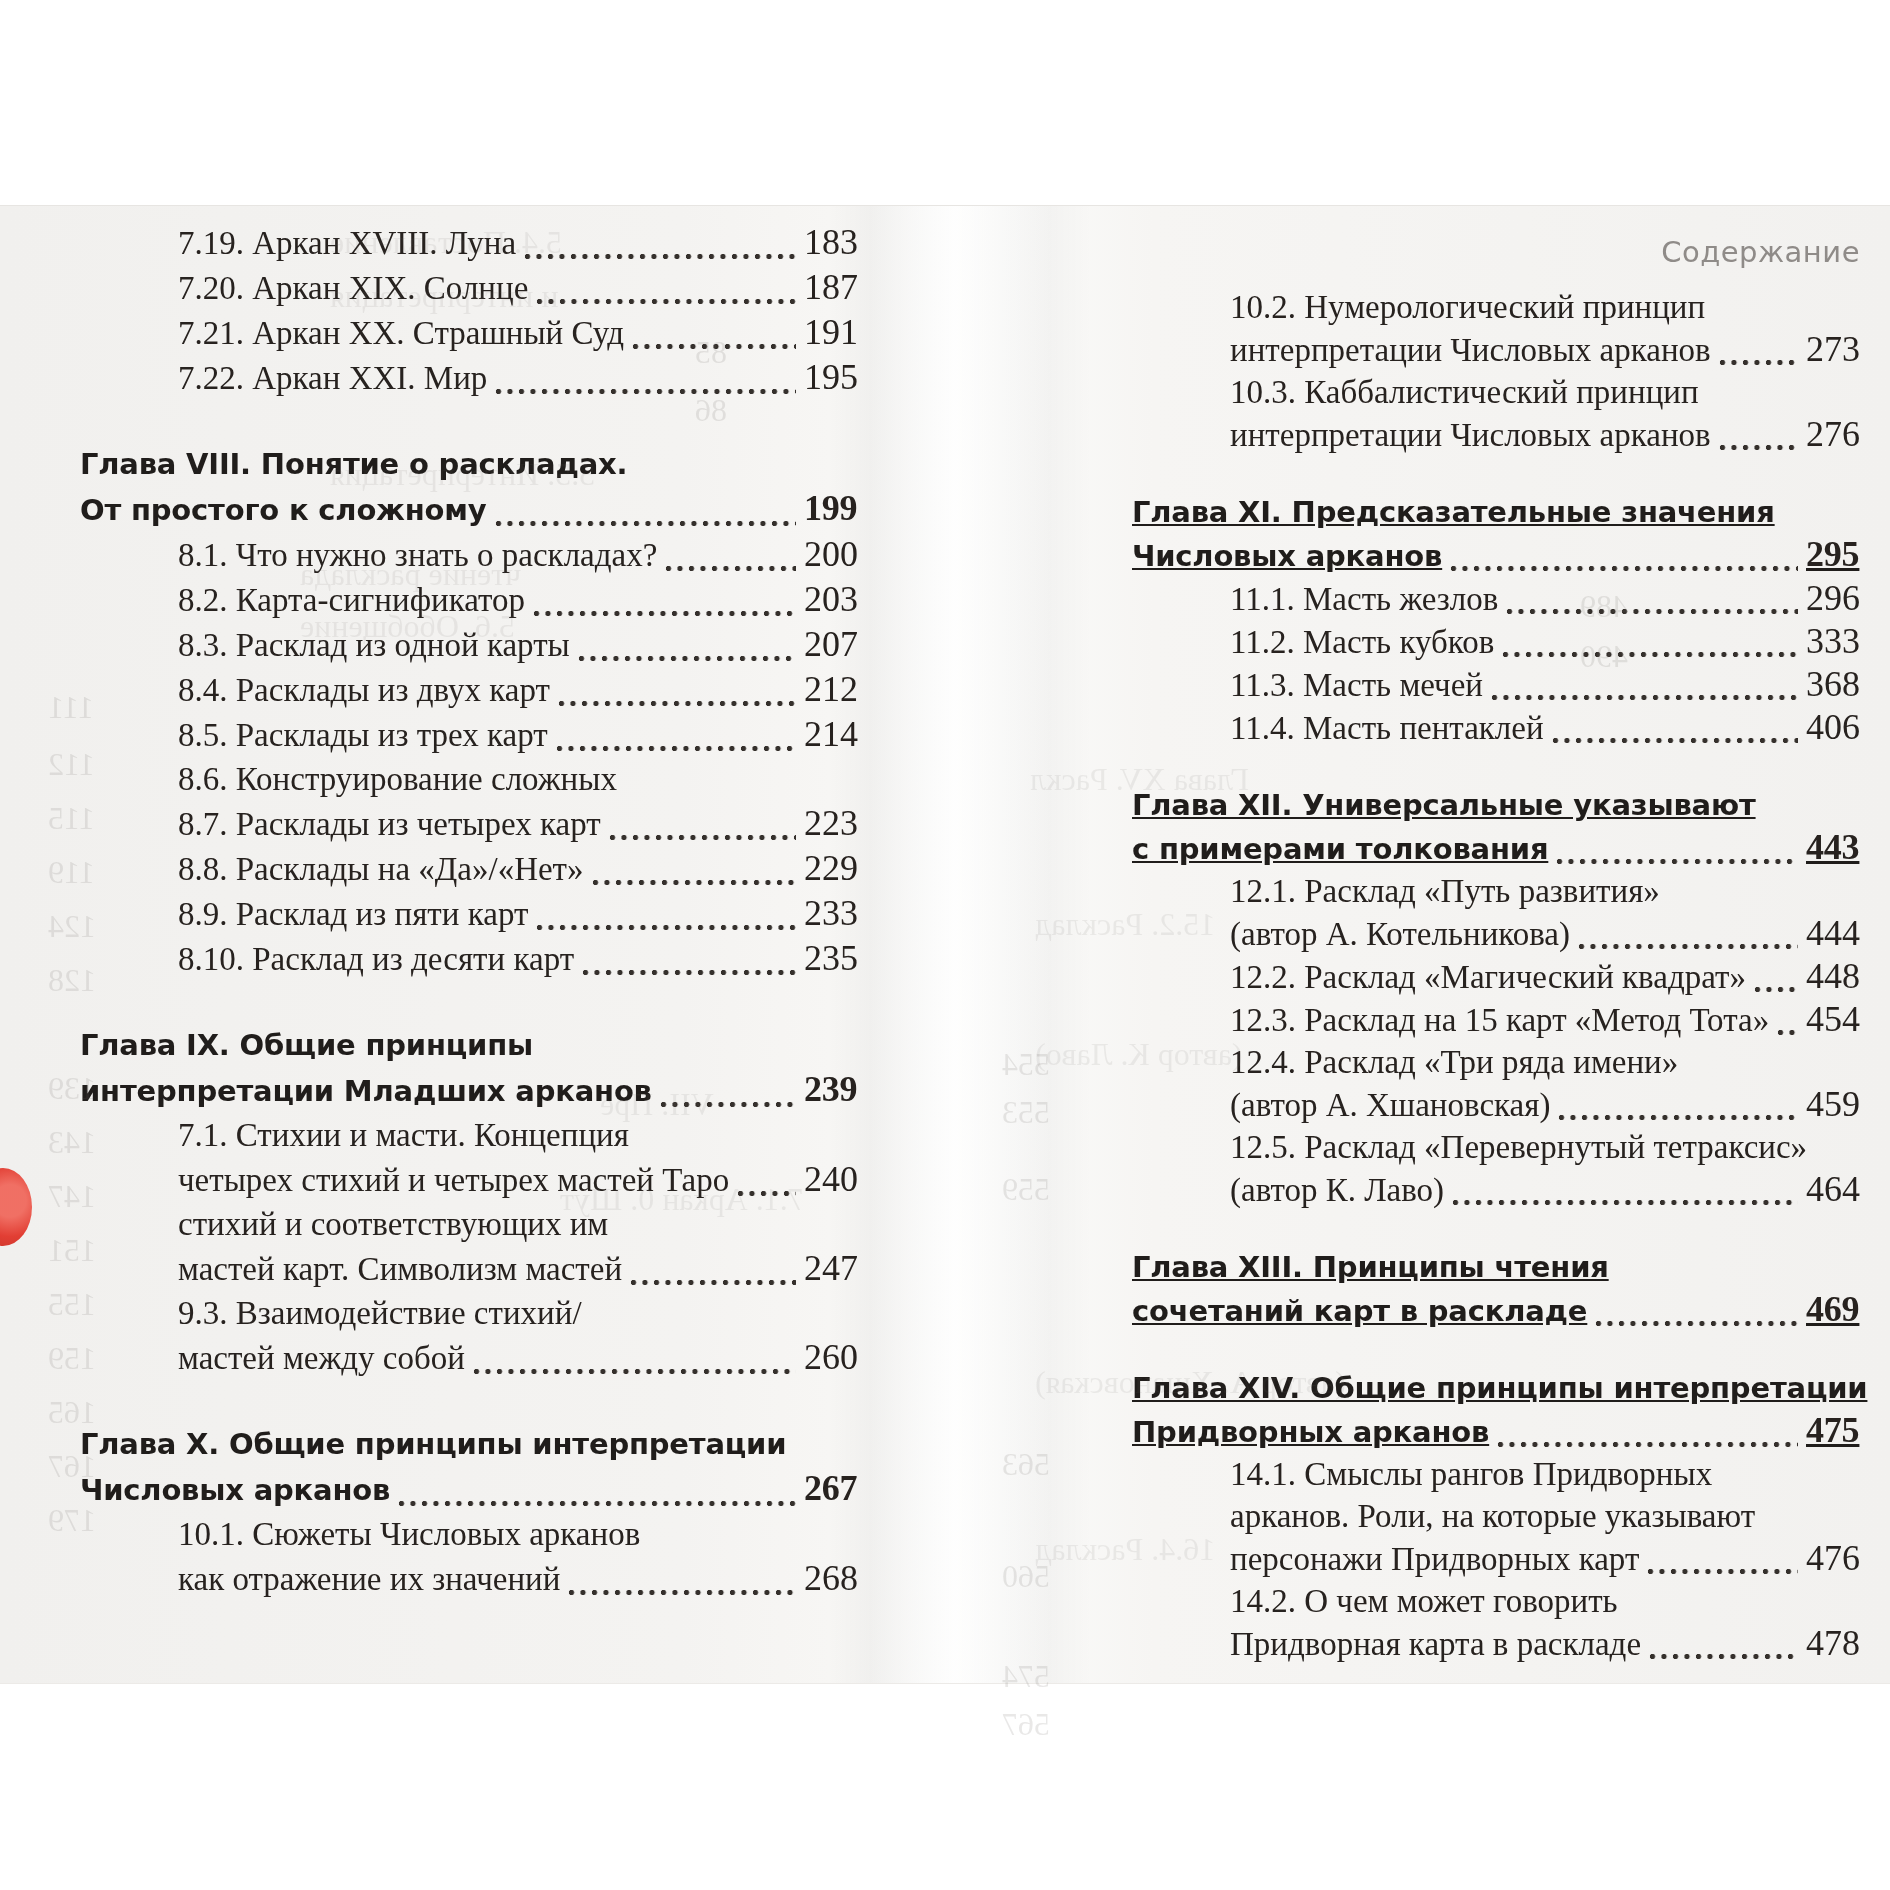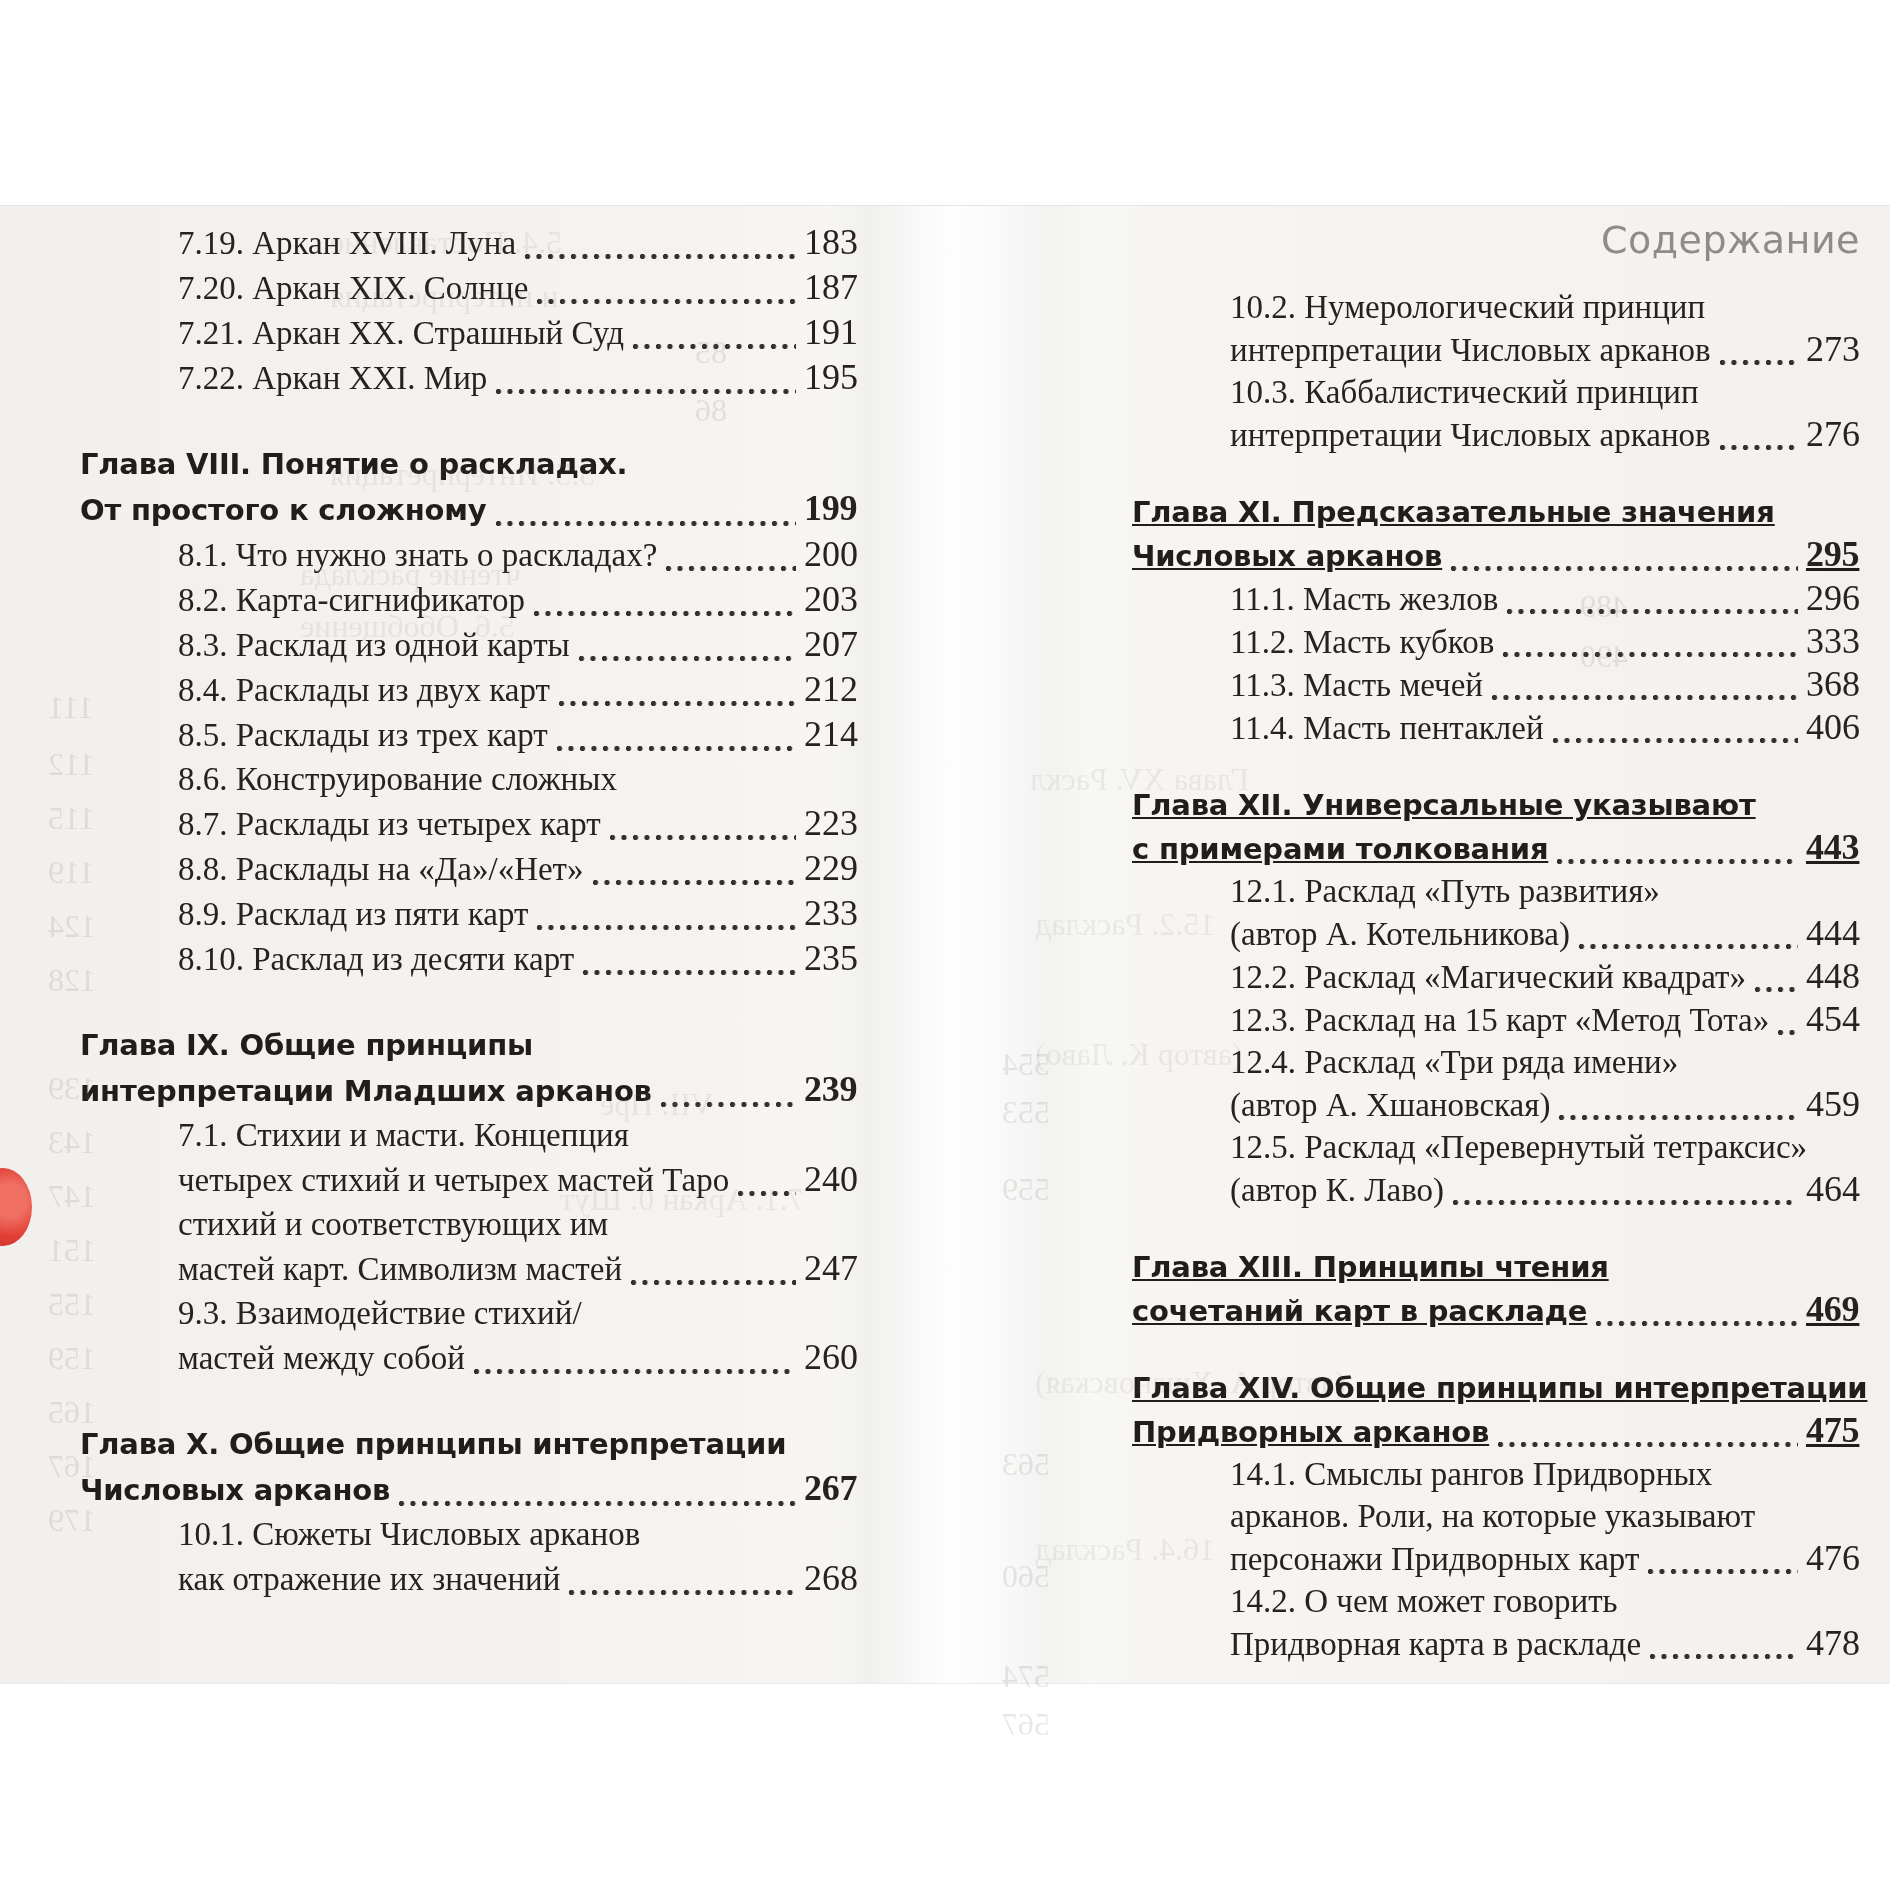--- a/index.html
+++ b/index.html
@@ -22,23 +22,23 @@
     border-bottom:1px solid #eceae7;
   }
   .gutter-shade{
     position:absolute;left:828px;top:0;width:264px;height:100%;
     background:linear-gradient(90deg,
       rgba(0,0,0,0) 0%, rgba(0,0,0,0.035) 16%,
       rgba(255,255,255,0.65) 48%,
       rgba(0,0,0,0.028) 84%, rgba(0,0,0,0) 100%);
   }
   .running-head{
-    position:absolute;right:30px;top:12px;
+    position:absolute;right:30px;top:29px;
     font-family:"DejaVu Sans", sans-serif;
-    font-size:38px;color:#8f8b88;letter-spacing:0.5px;
+    font-size:29px;color:#8f8b88;letter-spacing:0.5px;
   }
   .col{
     position:absolute;color:#27221f;font-size:33px;
   }
   .col-left{left:40px;top:14px;width:822px;line-height:44px;}
   .col-right{left:1092px;top:80px;width:772px;line-height:42px;}
   .entry .line{white-space:nowrap;margin-left:40px;}
   .entry.item .line{padding-left:98px;}
   .entry.chapter{
     font-family:"DejaVu Sans", sans-serif;font-weight:700;

